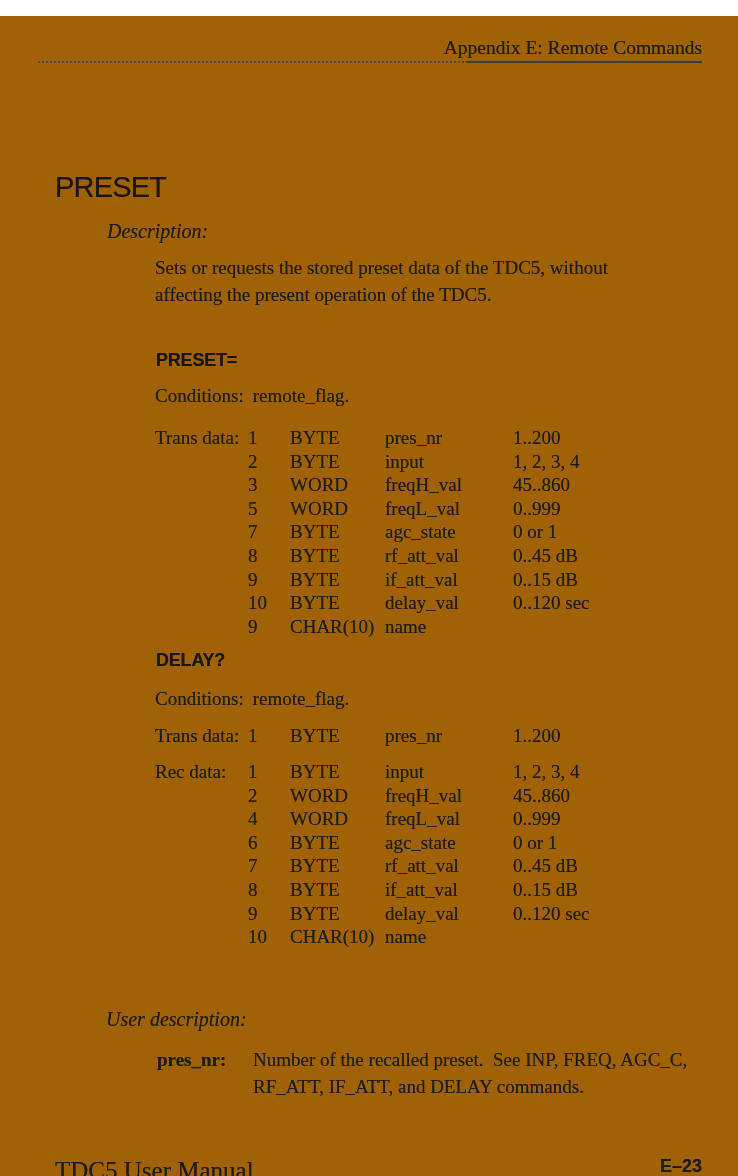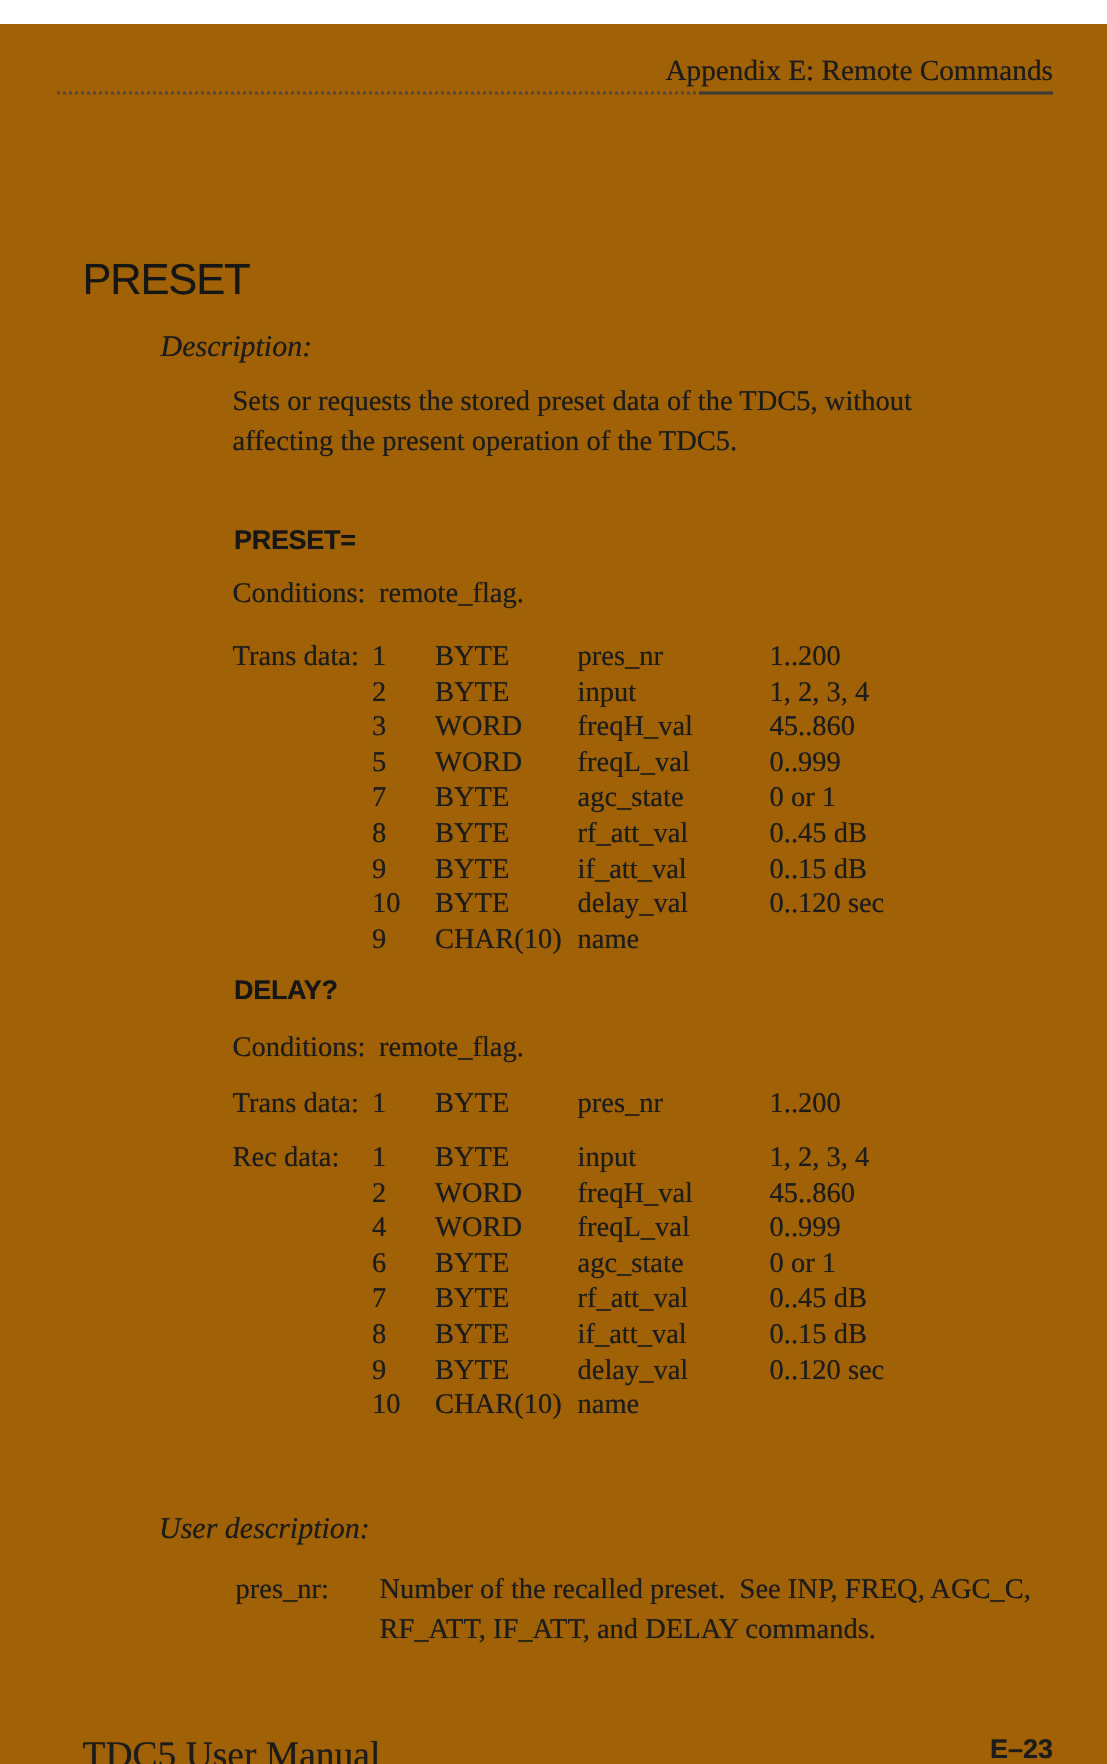--- a/index.html
+++ b/index.html
@@ -92,21 +92,21 @@
   .t-qrec  { top: 744px; }
   .trow { display: flex; line-height: 23.6px; white-space: nowrap; }
   .c-label { width: 93px;  flex: 0 0 93px; }
   .c-num   { width: 42px;  flex: 0 0 42px; }
   .c-type  { width: 95px;  flex: 0 0 95px; }
   .c-name  { width: 128px; flex: 0 0 128px; }
   .c-range { flex: 0 0 auto; }
 
   
   .dd-row { position: absolute; top: 1031px; left: 157px; display: flex; }
-  .dd-term { width: 96px; flex: 0 0 96px; font-weight: 400; line-height: 26.5px; }
+  .dd-term { width: 96px; flex: 0 0 96px; font-weight: 700; line-height: 26.5px; }
   .dd-def  { width: 452px; white-space: pre-wrap; line-height: 26.5px; }
 
   
   .ftr-left {
     position: absolute;
     top: 1141px;
     left: 55px;
     font-size: 25px;
   }
   .ftr-right {

